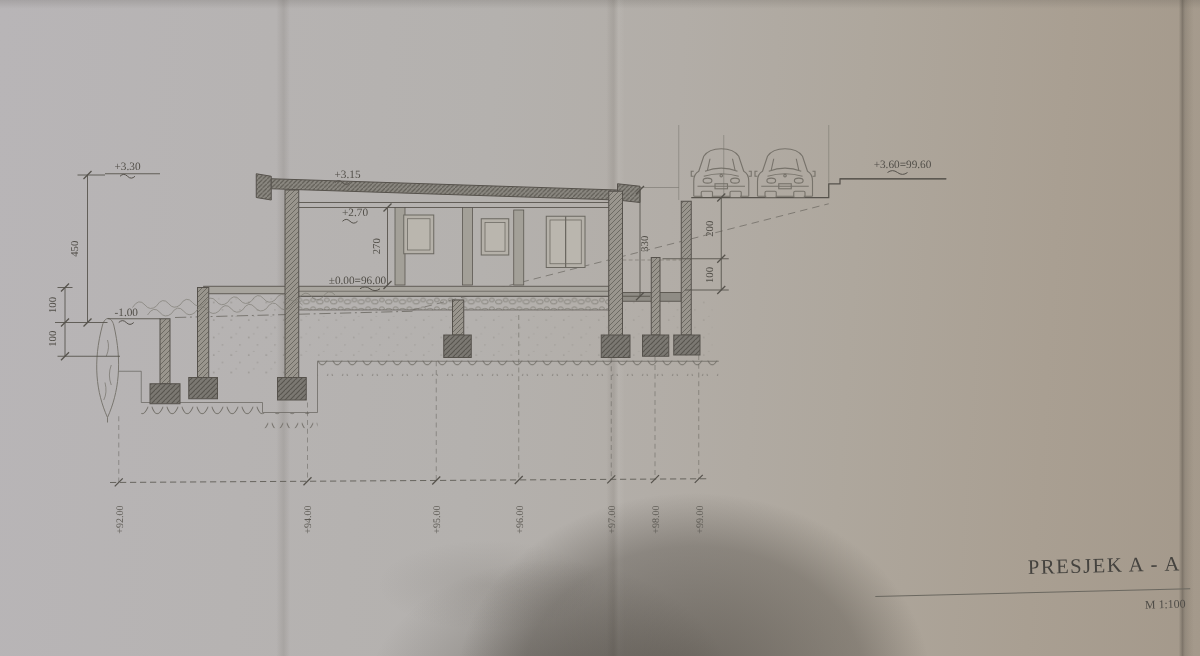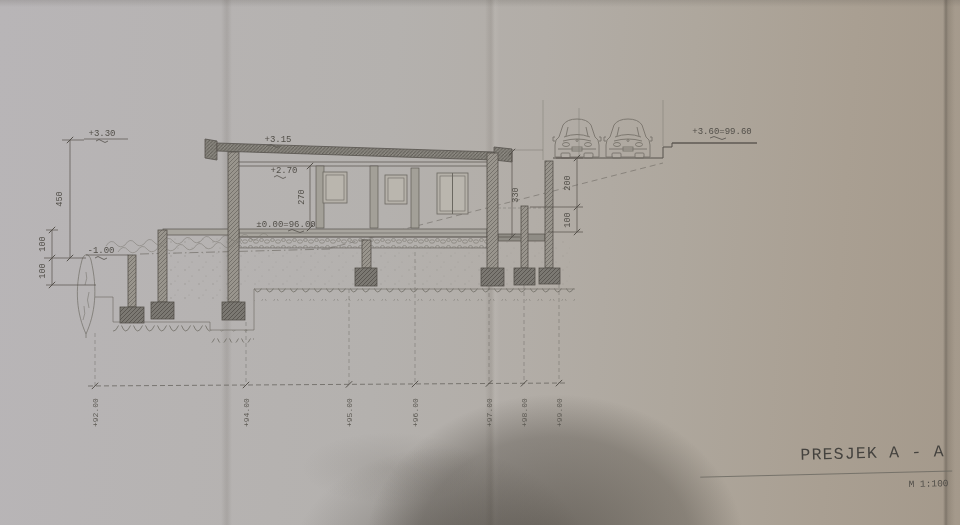--- a/index.html
+++ b/index.html
@@ -1,18 +1,18 @@
 <!DOCTYPE html>
 <html><head>
 <meta charset="utf-8">
 <style>
   html,body{margin:0;padding:0;background:#222;}
   .stage{
     position:relative;width:960px;height:525px;overflow:hidden;
-    font-family:Liberation Mono, monospace;
+    font-family:Liberation Serif, serif;
     background-color:#b2aeab;
     background-image:
       
       radial-gradient(ellipse 250px 205px at 555px 550px, rgba(50,45,38,.55), rgba(50,45,38,.30) 55%, rgba(50,45,38,0) 76%),
       radial-gradient(ellipse 210px 170px at 440px 570px, rgba(50,45,38,.40), rgba(50,45,38,0) 72%),
       radial-gradient(ellipse 110px 45px at 390px 468px, rgba(70,64,56,.12), rgba(70,64,56,0) 80%),
       
       linear-gradient(90deg, rgba(0,0,0,0) 221px, rgba(88,82,74,.10) 225px, rgba(88,82,74,.14) 227px, rgba(0,0,0,0) 232px),
       linear-gradient(90deg, rgba(0,0,0,0) 485px, rgba(88,82,74,.10) 489px, rgba(88,82,74,.13) 491px, rgba(255,255,250,.06) 495px, rgba(0,0,0,0) 500px),
       

